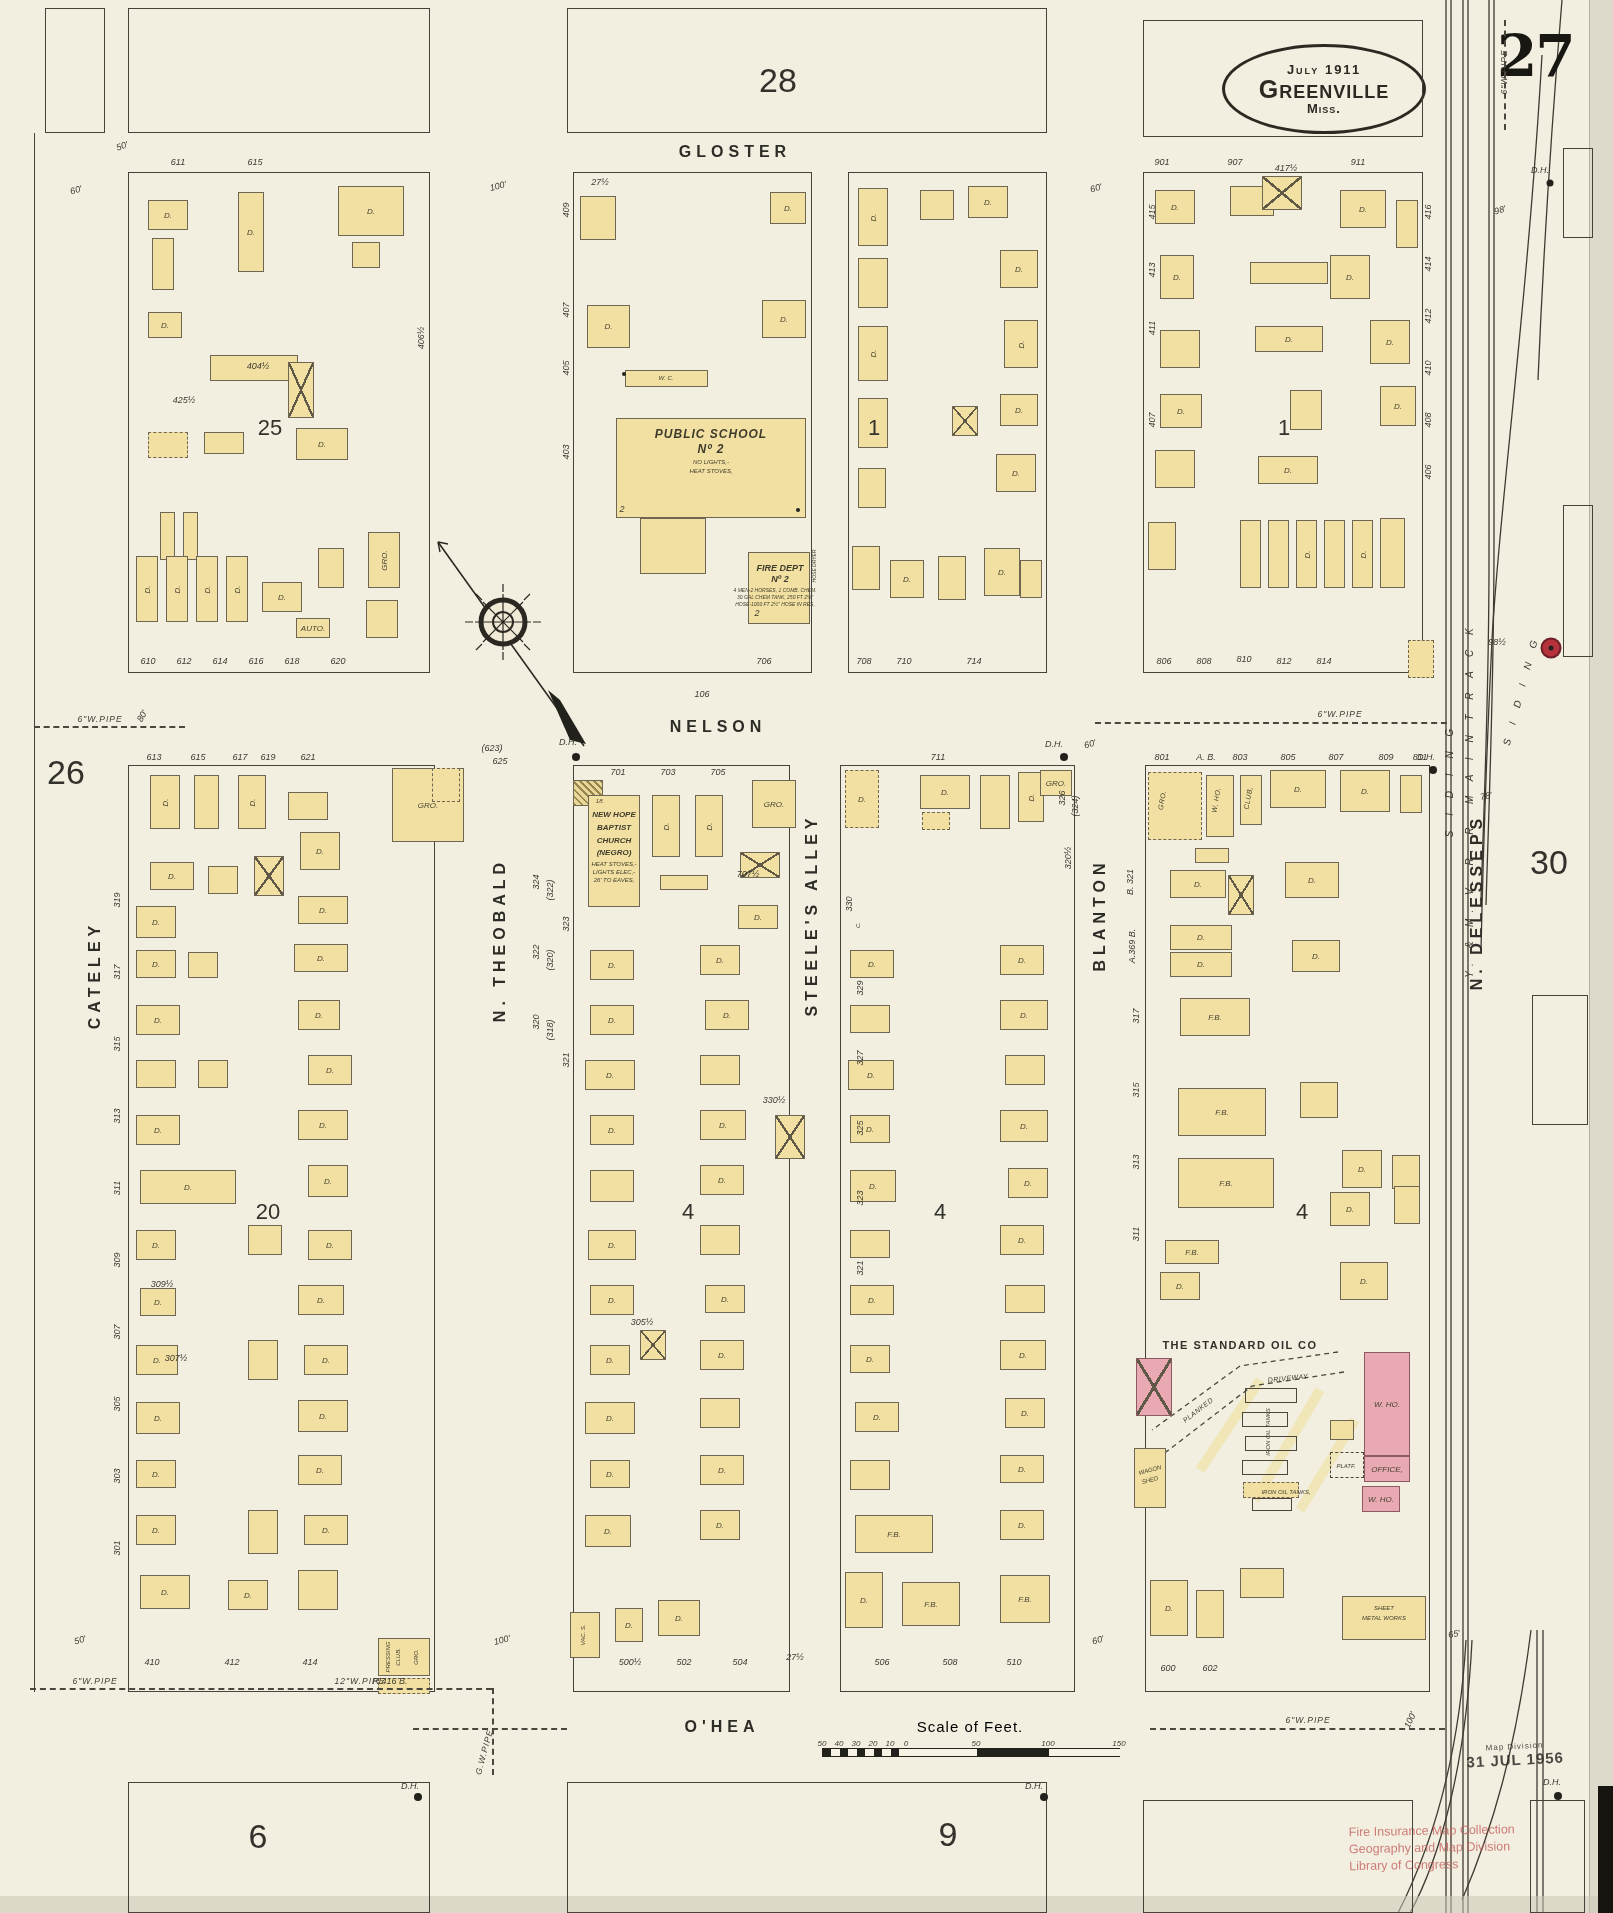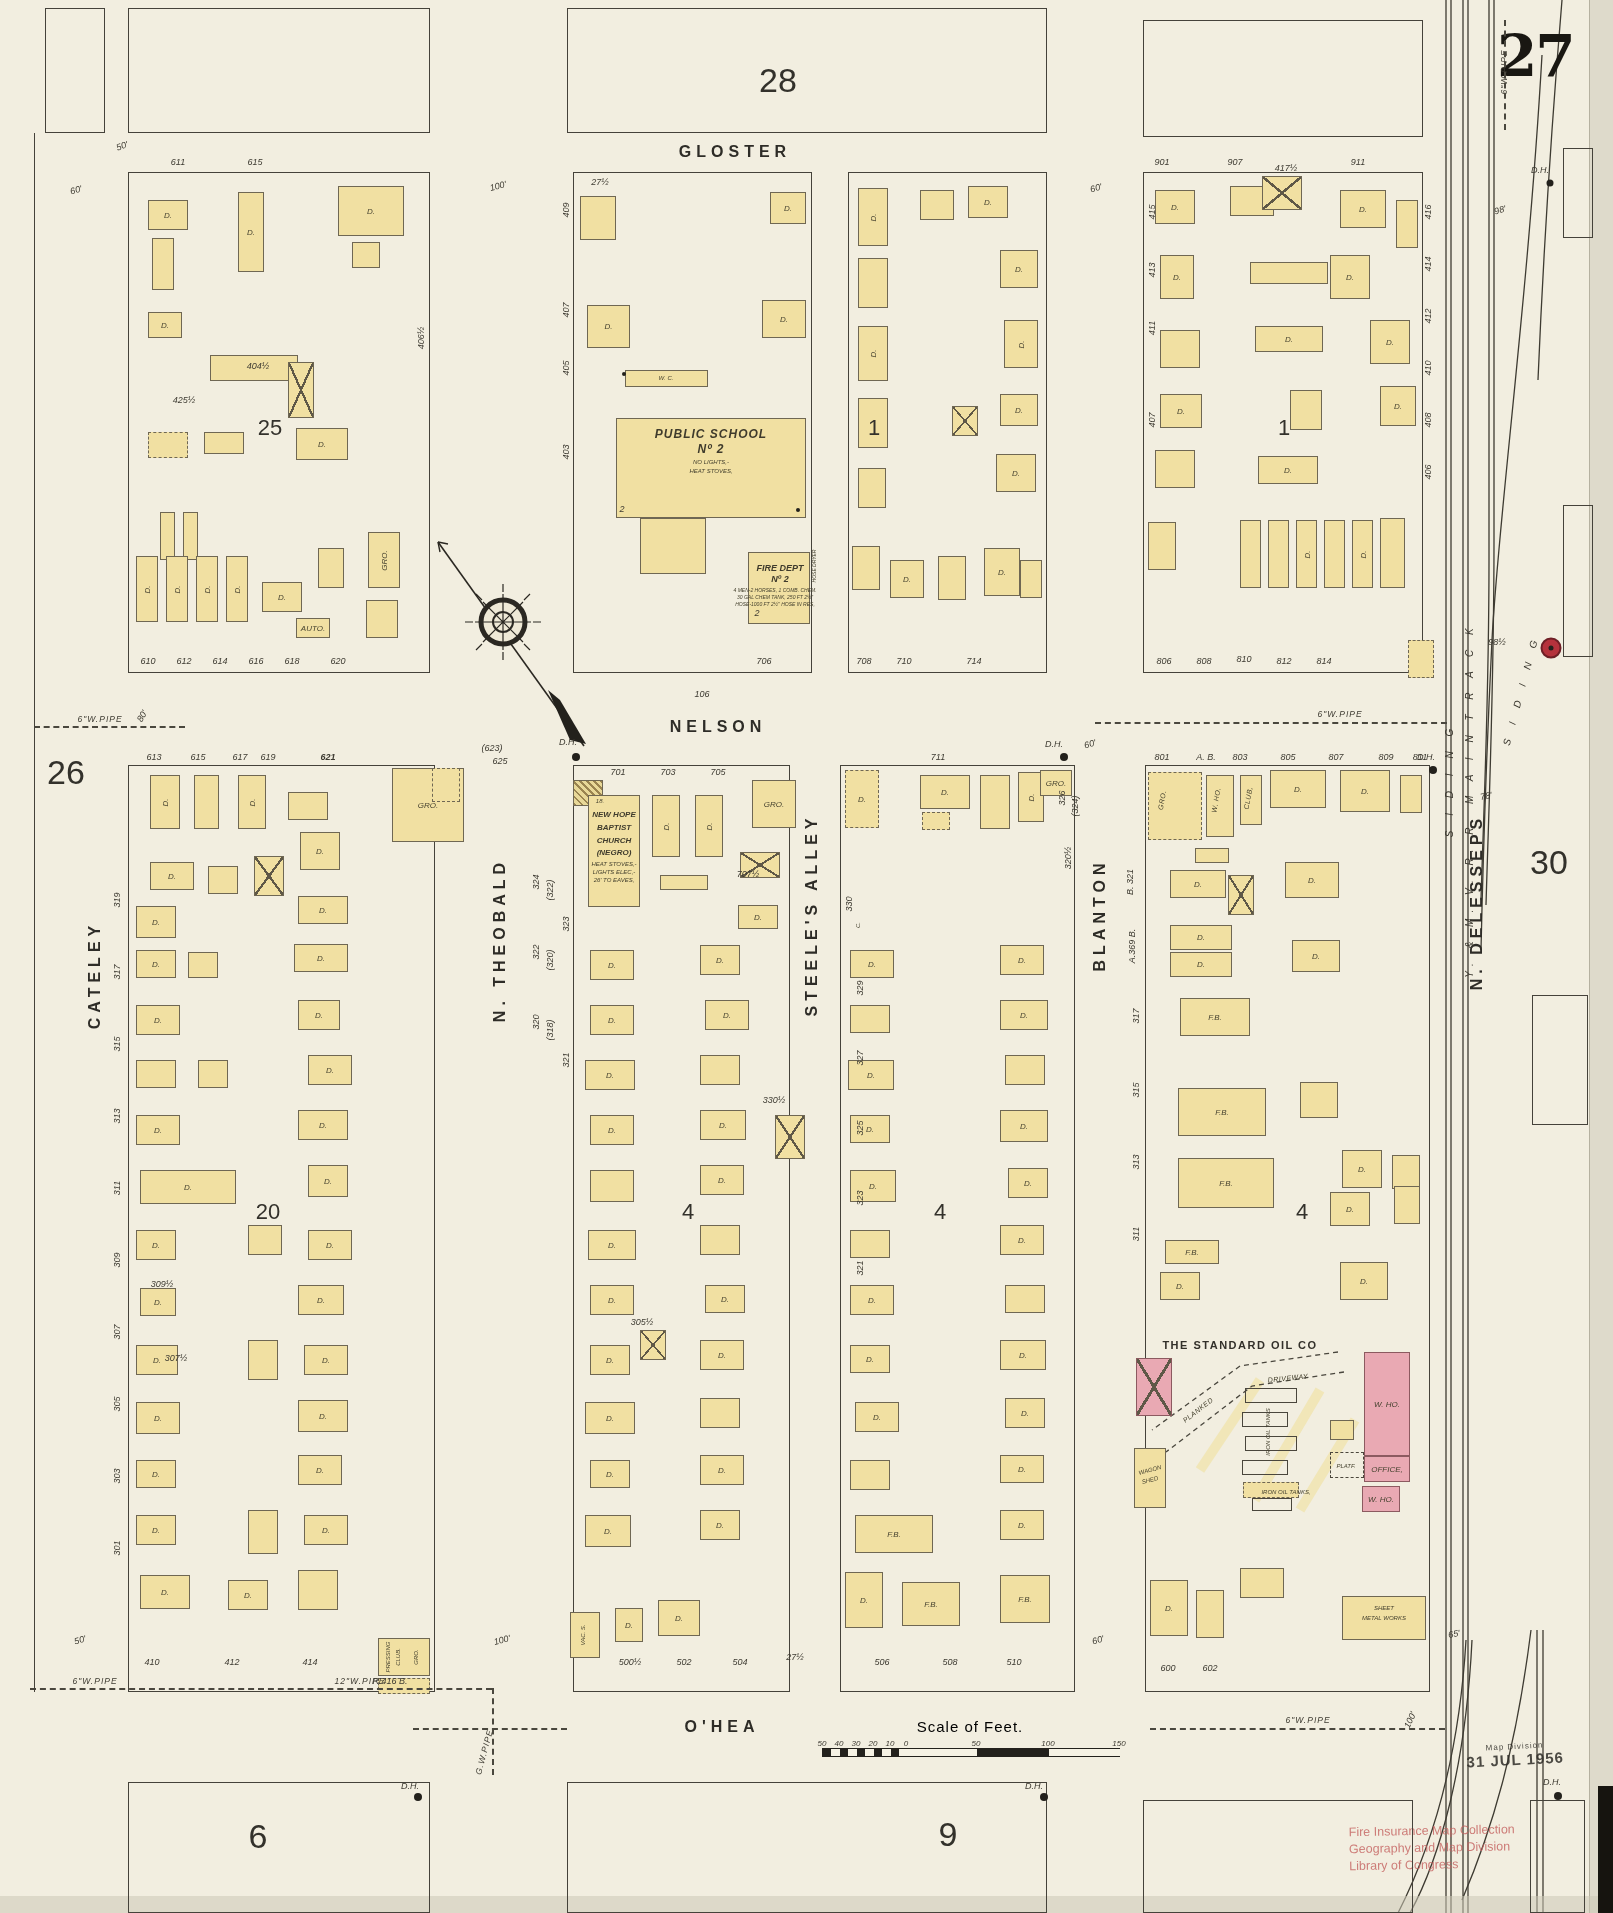--- a/index.html
+++ b/index.html
@@ -103,20 +103,25 @@
       <path d="M438,542 l10,2 M438,542 l2,10" stroke="#2b2822" stroke-width="1.4"></path>
       <circle cx="503" cy="622" r="22" fill="#efe9d6" stroke="#2b2822" stroke-width="5"></circle>
       <circle cx="503" cy="622" r="10" fill="none" stroke="#2b2822" stroke-width="2"></circle>
       <g stroke="#2b2822" stroke-width="1.2">
         <path d="M503,594 V650 M475,622 H531 M483,602 L523,642 M523,602 L483,642"></path>
         <path d="M503,592 v-8 M503,652 v8 M473,622 h-8 M533,622 h8 M482,600 l-6,-6 M524,600 l6,-6 M482,644 l-6,6 M524,644 l6,6"></path>
       </g>
     </g>
   </svg>
 
+  <div id="oval">
+    <span class="d1">July 1911</span>
+    <span class="d2">Greenville</span>
+    <span class="d3">Miss.</span>
+  </div>
 
   <div id="bignum">27</div>
 
   <div id="scale">
     <span id="scaletitle">Scale of Feet.</span>
     <div id="ticks">
         <span class="tick" style="left: 0px;">50</span>
         <span class="tick" style="left: 17px;">40</span>
         <span class="tick" style="left: 34px;">30</span>
         <span class="tick" style="left: 51px;">20</span>
@@ -713,21 +718,21 @@
     <div class="lb n" style="left: 1428px; top: 316px; transform: translate(-50%, -50%) rotate(-90deg);">412</div>
     <div class="lb n" style="left: 1428px; top: 368px; transform: translate(-50%, -50%) rotate(-90deg);">410</div>
     <div class="lb n" style="left: 1428px; top: 420px; transform: translate(-50%, -50%) rotate(-90deg);">408</div>
     <div class="lb n" style="left: 1428px; top: 472px; transform: translate(-50%, -50%) rotate(-90deg);">406</div>
     <div class="lb n" style="left: 492px; top: 748px; transform: translate(-50%, -50%);">(623)</div>
     <div class="lb n" style="left: 500px; top: 761px; transform: translate(-50%, -50%);">625</div>
     <div class="lb n" style="left: 154px; top: 757px; transform: translate(-50%, -50%);">613</div>
     <div class="lb n" style="left: 198px; top: 757px; transform: translate(-50%, -50%);">615</div>
     <div class="lb n" style="left: 240px; top: 757px; transform: translate(-50%, -50%);">617</div>
     <div class="lb n" style="left: 268px; top: 757px; transform: translate(-50%, -50%);">619</div>
-    <div class="lb n" style="left: 328px; top: 757px; transform: translate(-50%, -50%); font-weight: bold;">621</div>
+    <div class="lb n" style="left: 308px; top: 757px; transform: translate(-50%, -50%);">621</div>
     <div class="lb n" style="left: 117px; top: 900px; transform: translate(-50%, -50%) rotate(-90deg);">319</div>
     <div class="lb n" style="left: 117px; top: 972px; transform: translate(-50%, -50%) rotate(-90deg);">317</div>
     <div class="lb n" style="left: 117px; top: 1044px; transform: translate(-50%, -50%) rotate(-90deg);">315</div>
     <div class="lb n" style="left: 117px; top: 1116px; transform: translate(-50%, -50%) rotate(-90deg);">313</div>
     <div class="lb n" style="left: 117px; top: 1188px; transform: translate(-50%, -50%) rotate(-90deg);">311</div>
     <div class="lb n" style="left: 117px; top: 1260px; transform: translate(-50%, -50%) rotate(-90deg);">309</div>
     <div class="lb n" style="left: 117px; top: 1332px; transform: translate(-50%, -50%) rotate(-90deg);">307</div>
     <div class="lb n" style="left: 117px; top: 1404px; transform: translate(-50%, -50%) rotate(-90deg);">305</div>
     <div class="lb n" style="left: 117px; top: 1476px; transform: translate(-50%, -50%) rotate(-90deg);">303</div>
     <div class="lb n" style="left: 117px; top: 1548px; transform: translate(-50%, -50%) rotate(-90deg);">301</div>

